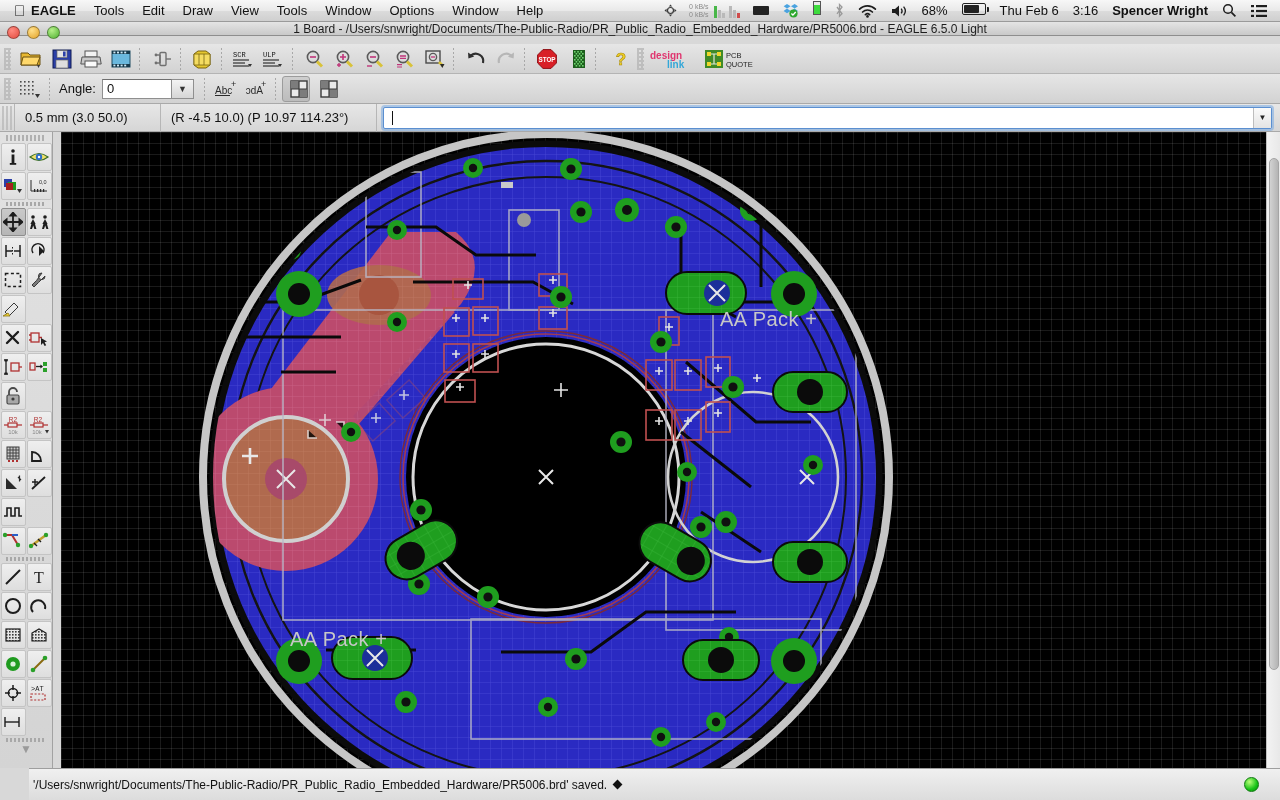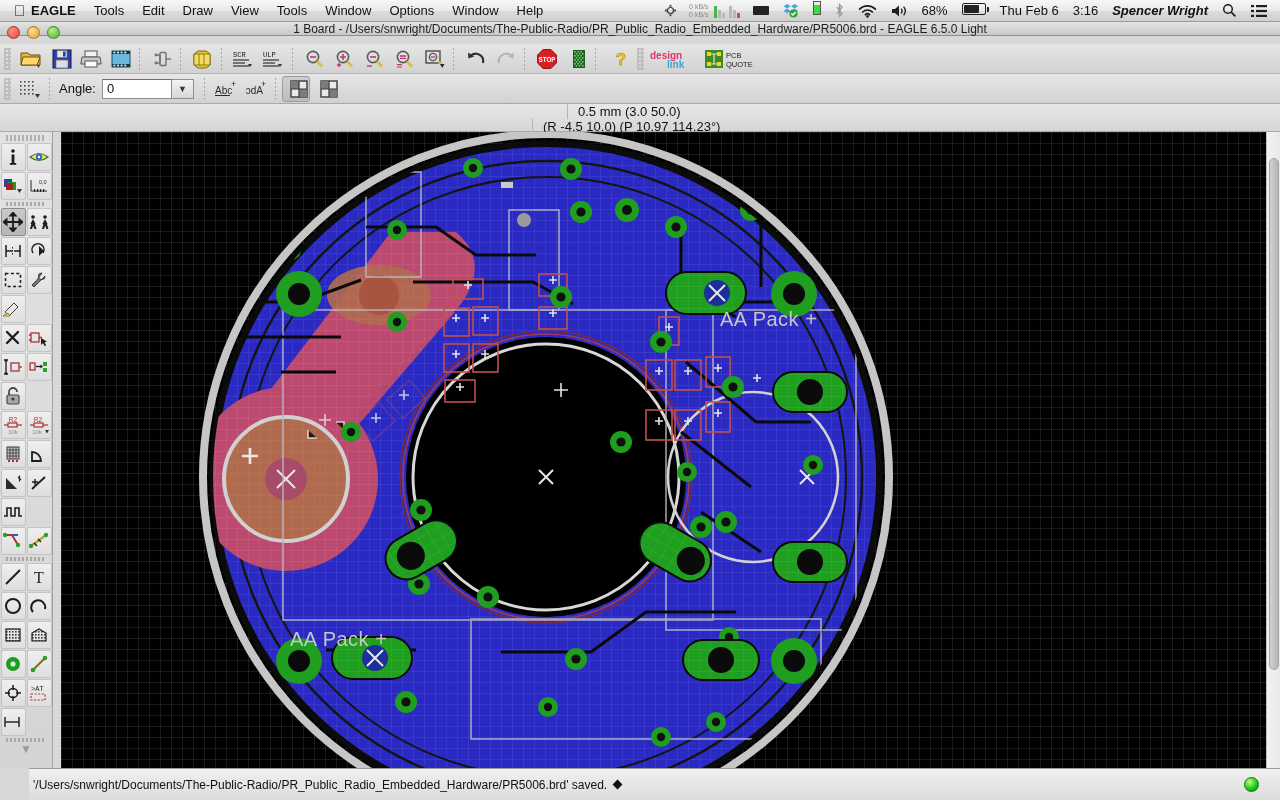--- a/index.html
+++ b/index.html
@@ -18,21 +18,21 @@
     background:linear-gradient(to bottom,#f7f7f7 0%,#e9e9e9 50%,#dcdcdc 51%,#cfcfcf 100%);
     border-bottom:1px solid #9a9a9a;
     display:flex; align-items:center; padding:0 6px;
   }
   .osmenu{ display:flex; align-items:center; height:22px; }
   .osmenu .it{ padding:0 9px; font-size:13px; color:#111; line-height:22px; white-space:nowrap;}
   .osmenu .it.bold{ font-weight:bold; }
   .apple{ width:16px; text-align:center; font-size:15px; line-height:20px; color:#1a1a1a; padding:0 8px;}
   #osright{ margin-left:auto; display:flex; align-items:center; height:22px; gap:0px;}
   #osright .it{ padding:0 7px; font-size:13px; color:#111; line-height:22px; white-space:nowrap;}
-  #osright .it.bold{ font-weight:bold;font-style:italic; }
+  #osright .it.bold{ font-weight:bold; }
   .netstat{ font-size:7px; line-height:8px; color:#8a8a8a; text-align:right; padding:0 3px;}
   .bars{ display:inline-block; width:14px; height:13px; position:relative; vertical-align:middle;}
   .bars i{ position:absolute; bottom:0; width:3px; background:#49b749; display:block;}
   .bars i:nth-child(1){ left:0; height:12px;}
   .bars i:nth-child(2){ left:4px; height:8px; background:#b9b9b9;}
   .bars i:nth-child(3){ left:8px; height:5px; background:#b9b9b9;}
   .bars.dn i:nth-child(1){ background:#b9b9b9;}
   .bars.dn i:nth-child(2){ background:#b9b9b9;}
   .bars.dn i:nth-child(3){ background:#d04b4b;}
   .blackbox{ width:16px; height:9px; background:#232323; border-radius:1px; display:inline-block;}
@@ -88,21 +88,21 @@
     width:22px;height:20px;border:1px solid #8f8f8f;border-left:none;
     background:linear-gradient(to bottom,#f4f4f4,#d6d6d6);
     display:flex;align-items:center;justify-content:center;font-size:9px;color:#333;
   }
 
   
   #coordbar{
     position:absolute;left:0;top:104px;width:1280px;height:28px;
     background:linear-gradient(to bottom,#e7e7e7,#d6d6d6);
     border-bottom:1px solid #a9a9a9;
-    display:flex;align-items:center;flex-direction:column;
+    display:flex;align-items:center;
   }
   #coordbar .grip2{ width:10px;height:24px;margin:0 2px 0 2px;
         background:repeating-linear-gradient(to right,#b5b5b5 0 2px,transparent 2px 4px);
         opacity:.7;}
   .cfield{ height:28px;display:flex;align-items:center;padding:0 10px;font-size:13px;color:#111;
            border-left:1px solid #b6b6b6;white-space:nowrap;}
   #cmdwrap{ flex:1;display:flex;align-items:center;height:28px;padding:0 8px 0 6px;border-left:1px solid #b6b6b6;}
   #cmdbox{
     flex:1;height:22px;background:#fff;border:1px solid #5b8fd0;border-radius:2px;
     box-shadow:0 0 0 2px rgba(120,170,225,.55);

